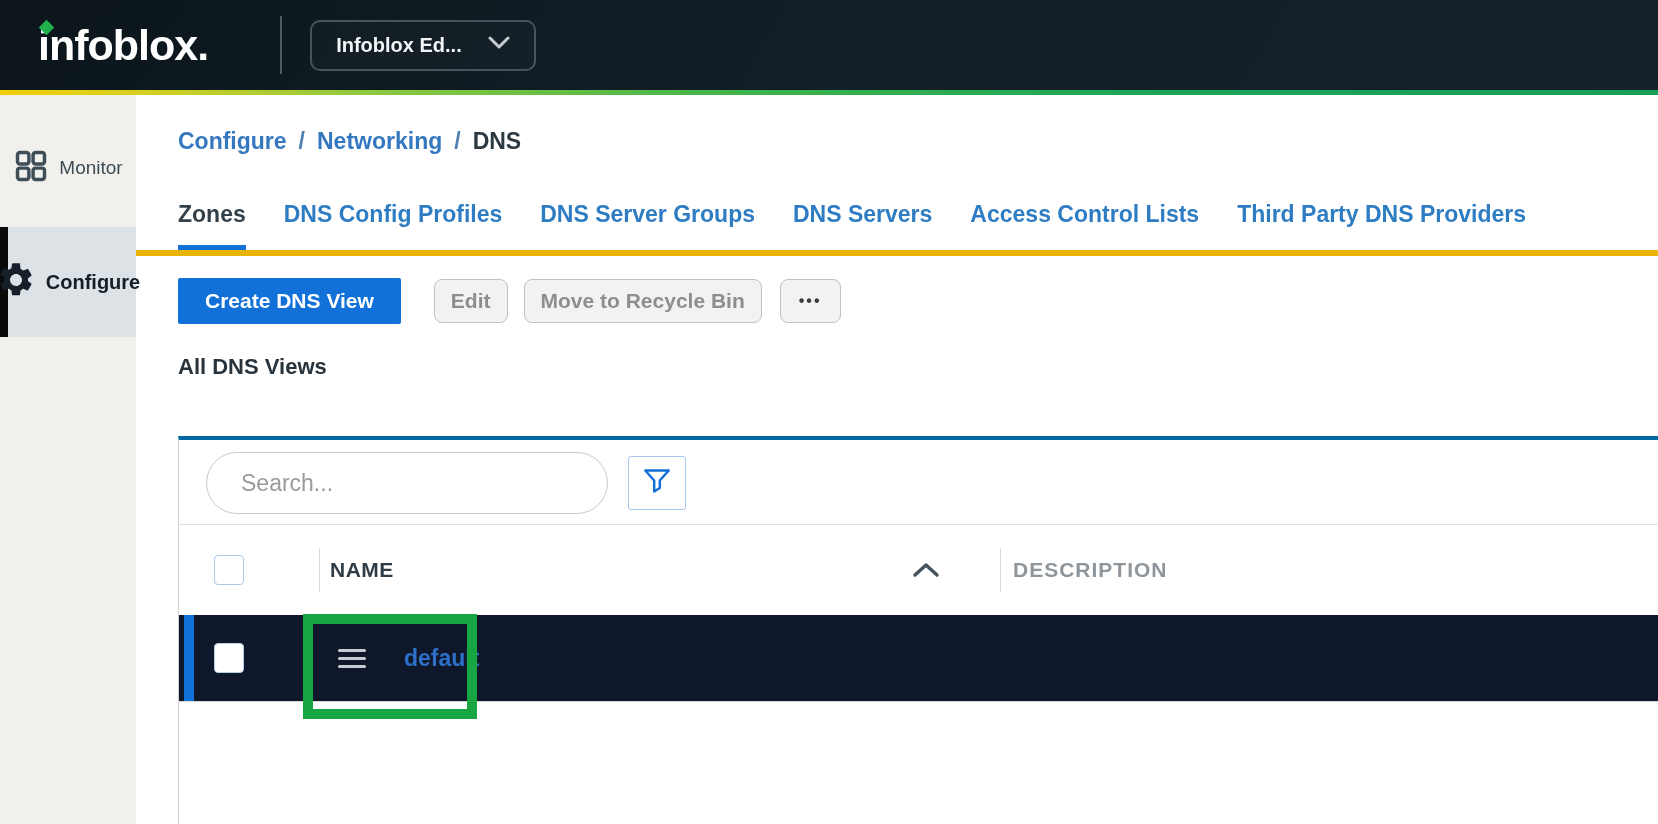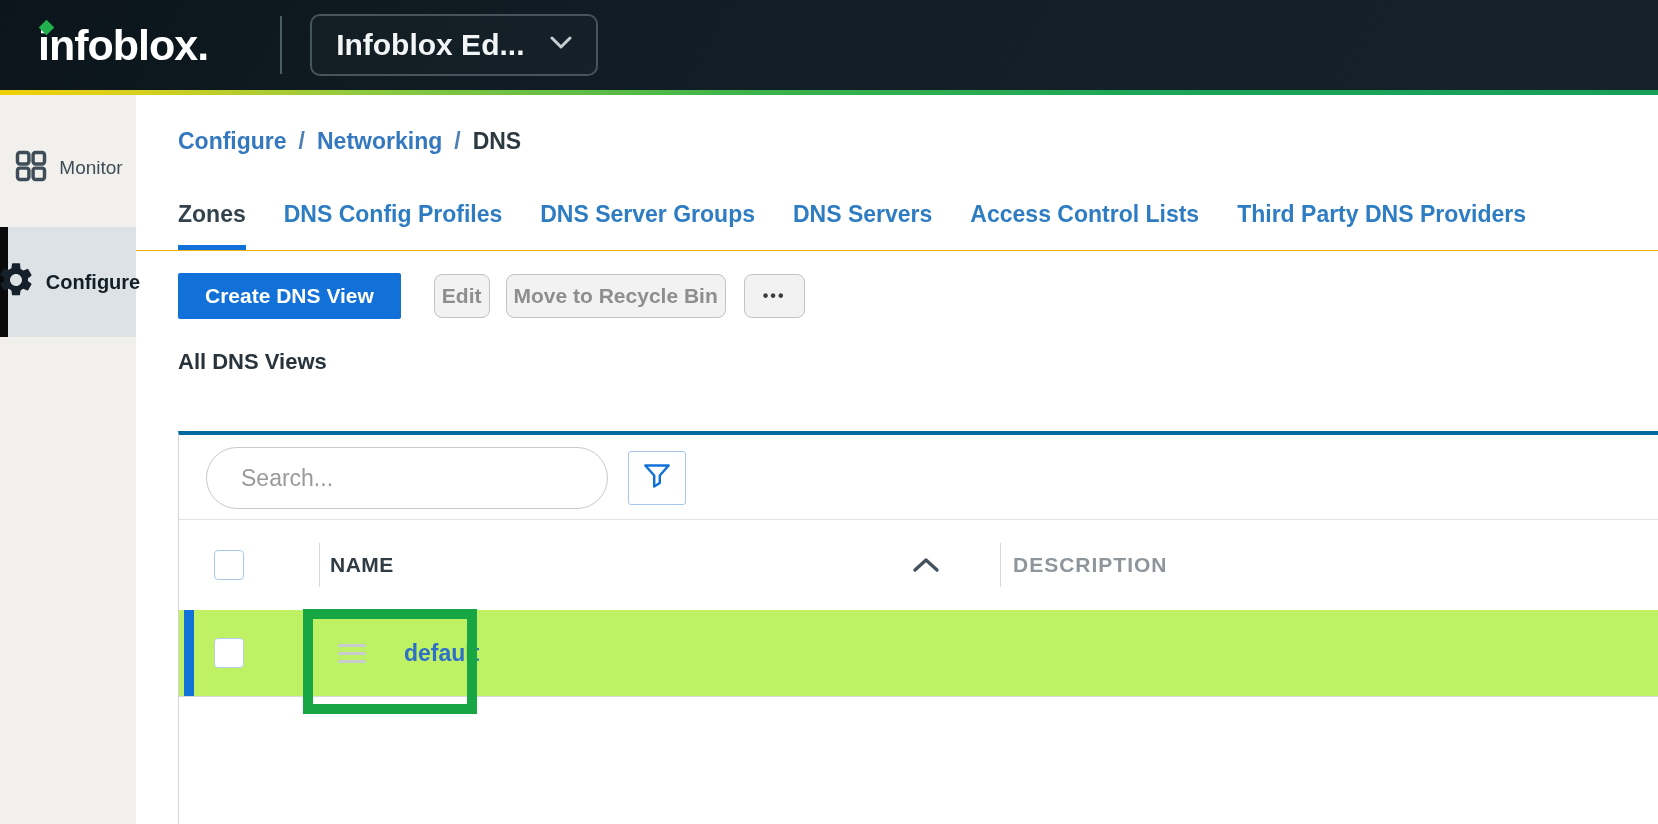--- a/index.html
+++ b/index.html
@@ -11,21 +11,21 @@
   .topbar { height:90px; background:linear-gradient(120deg,#0b151b 0%,#121e26 45%,#15222a 100%);
             display:flex; align-items:center; }
   .logo { position:relative; margin-left:38px; color:#fff; font-size:43px; font-weight:bold;
           letter-spacing:-1px; line-height:1; }
   .logo-dot { position:absolute; left:3px; top:-2px; width:11px; height:11px; background:#21b14c;
               transform:rotate(45deg); }
   .top-divider { width:2px; height:58px; background:#4e5c64; margin-left:72px; }
   .env-select { margin-left:28px; display:flex; align-items:center; gap:26px;
                 border:2px solid #46545c; border-radius:10px; padding:12px 24px;
                 background:rgba(255,255,255,0.02); cursor:pointer; }
-  .env-select .env-label { color:#f2f5f6; font-size:30px; font-weight:bold; }
+  .env-select .env-label { color:#f2f5f6; font-size:20px; font-weight:bold; }
 
   
   .accent-bar { height:5px;
     background:linear-gradient(90deg,#f2cf07 0%,#d8cf1e 8%,#8ec93f 22%,#3db34a 45%,#1ba558 70%,#16a05a 100%); }
 
   
   .content-row { display:flex; height:729px; }
 
   
   .sidebar { width:136px; background:#f1f0ec; flex:0 0 136px; }
@@ -37,31 +37,31 @@
   .side-item.active .side-label { font-weight:bold; color:#131e26; font-size:20px; }
 
   
   .main { flex:1 1 auto; display:flex; flex-direction:column; padding-left:42px; position:relative; min-width:0; }
 
   .breadcrumb { margin-top:33px; font-size:23px; display:flex; align-items:baseline; }
   .crumb-link { color:#3478bf; font-weight:600; cursor:pointer; }
   .crumb-sep { color:#4d7fb5; margin:0 12px; font-weight:600; }
   .crumb-current { color:#2c3940; font-weight:800; }
 
-  .tabs-wrap { margin-top:46px; margin-left:-42px; padding-left:42px; border-bottom:1px solid #eab308; }
+  .tabs-wrap { margin-top:46px; margin-left:-42px; padding-left:42px; border-bottom:6px solid #eab308; }
   .tabs { display:flex; gap:38px; }
   .tab { font-size:23px; font-weight:700; color:#2e7cc2; padding-bottom:17px;
          border-bottom:5px solid transparent; cursor:pointer; white-space:nowrap; }
   .tab.active { color:#33414b; border-bottom-color:#1271d8; }
 
   .toolbar { margin-top:22px; display:flex; align-items:center; }
   .btn { font-family:"Liberation Sans",sans-serif; cursor:pointer; }
   .btn-primary { height:46px; padding:0 27px; background:#1271d8; color:#fff; border:none;
                  border-radius:2px; font-size:21px; font-weight:600; }
-  .btn-secondary { height:44px; padding:0 7px; background:#f2f2f2; color:#8e8e8e;
+  .btn-secondary { height:44px; padding:0 16px; background:#f2f2f2; color:#8e8e8e;
                    border:1.4px solid #c2c2c2; border-radius:8px; font-size:21px; font-weight:600; }
   .btn-edit { margin-left:33px; }
   .btn-move { margin-left:16px; }
   .btn-more { margin-left:18px; color:#3c3c3c; letter-spacing:2px; font-size:16px; font-weight:bold;
               padding:0 18px; }
 
   .section-title { margin-top:30px; font-size:22px; font-weight:800; color:#28333b; }
 
   
   .panel { margin-top:56px; flex:1 1 auto; min-height:0; border-top:4px solid #0369a1;
@@ -81,21 +81,21 @@
               margin-left:35px; cursor:pointer; }
   .col-name { flex:0 0 681px; border-left:1px solid #d9d9d9; height:44px;
               display:flex; align-items:center; padding:0 10px; position:relative; }
   .th-label { font-size:21px; font-weight:800; color:#2f3c46; letter-spacing:0.5px; }
   .sort-caret { margin-left:auto; margin-right:50px; display:flex; align-items:center; cursor:pointer; }
   .name-underline { position:absolute; left:10px; right:22px; bottom:-27px; height:4px; background:#1271d8; }
   .col-desc { flex:1 1 auto; border-left:1px solid #d9d9d9; height:44px; display:flex; align-items:center;
               padding-left:12px; }
   .col-desc .th-label { color:#8e969c; font-weight:600; letter-spacing:1px; }
 
-  .data-row { height:87px; background:#bef264; border-bottom:1px solid #d9d9d9; display:flex;
+  .data-row { height:87px; background:#0f172a; border-bottom:1px solid #d9d9d9; display:flex;
               align-items:center; position:relative; cursor:pointer; }
   .row-accent { position:absolute; left:5px; top:0; bottom:0; width:10px; background:#1271d8; }
   .data-row .checkbox { border-color:#b7cfe6; }
   .drag-handle { margin-left:19px; width:28px; display:flex; flex-direction:column; gap:5px; cursor:grab; }
   .drag-handle i { display:block; height:3px; background:#c8ccd0; border-radius:2px; }
   .cell-name-link { margin-left:38px; font-size:23px; color:#2d6fc9; font-weight:600; cursor:pointer; }
 
   
   .annotation-box { position:absolute; left:124px; top:174px; width:174px; height:105px;
                     border:10px solid #17a643; pointer-events:none; z-index:5; }

